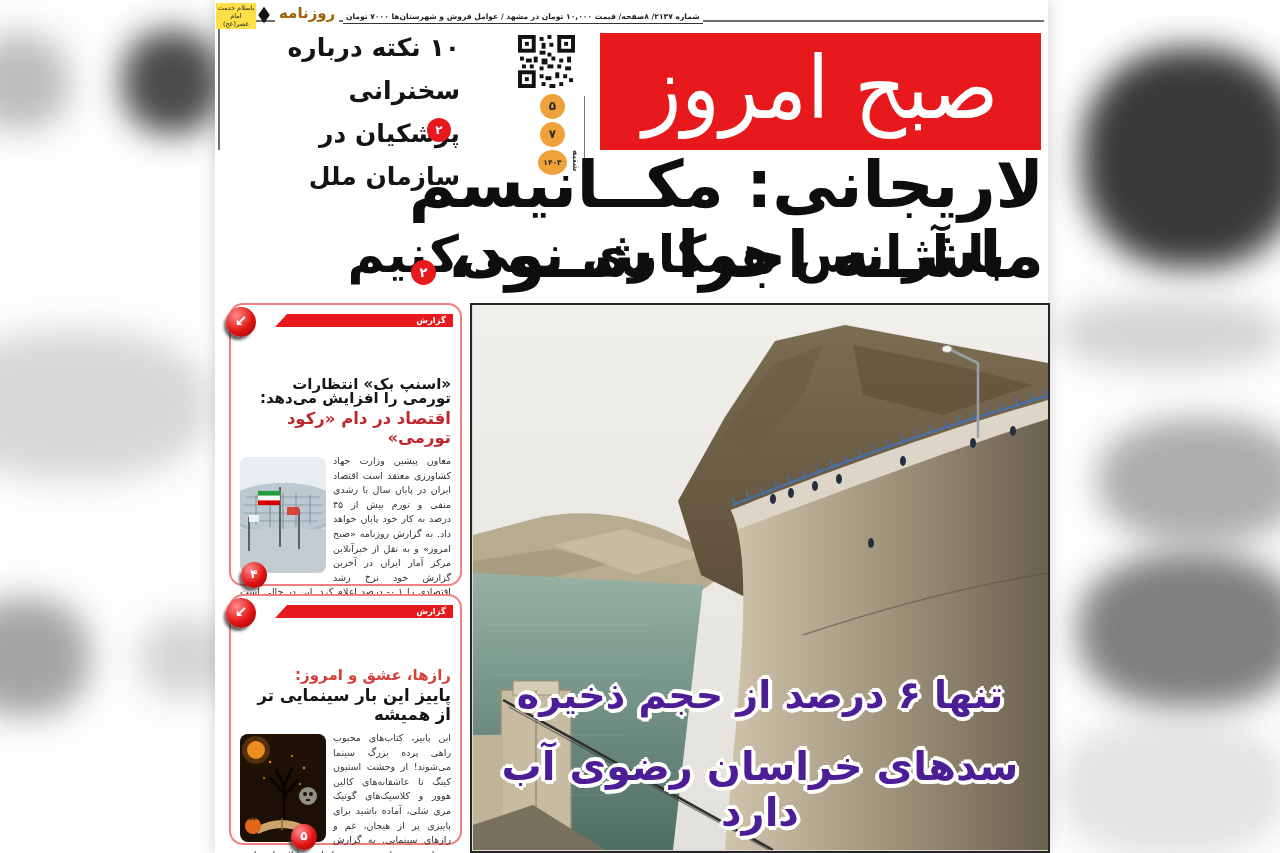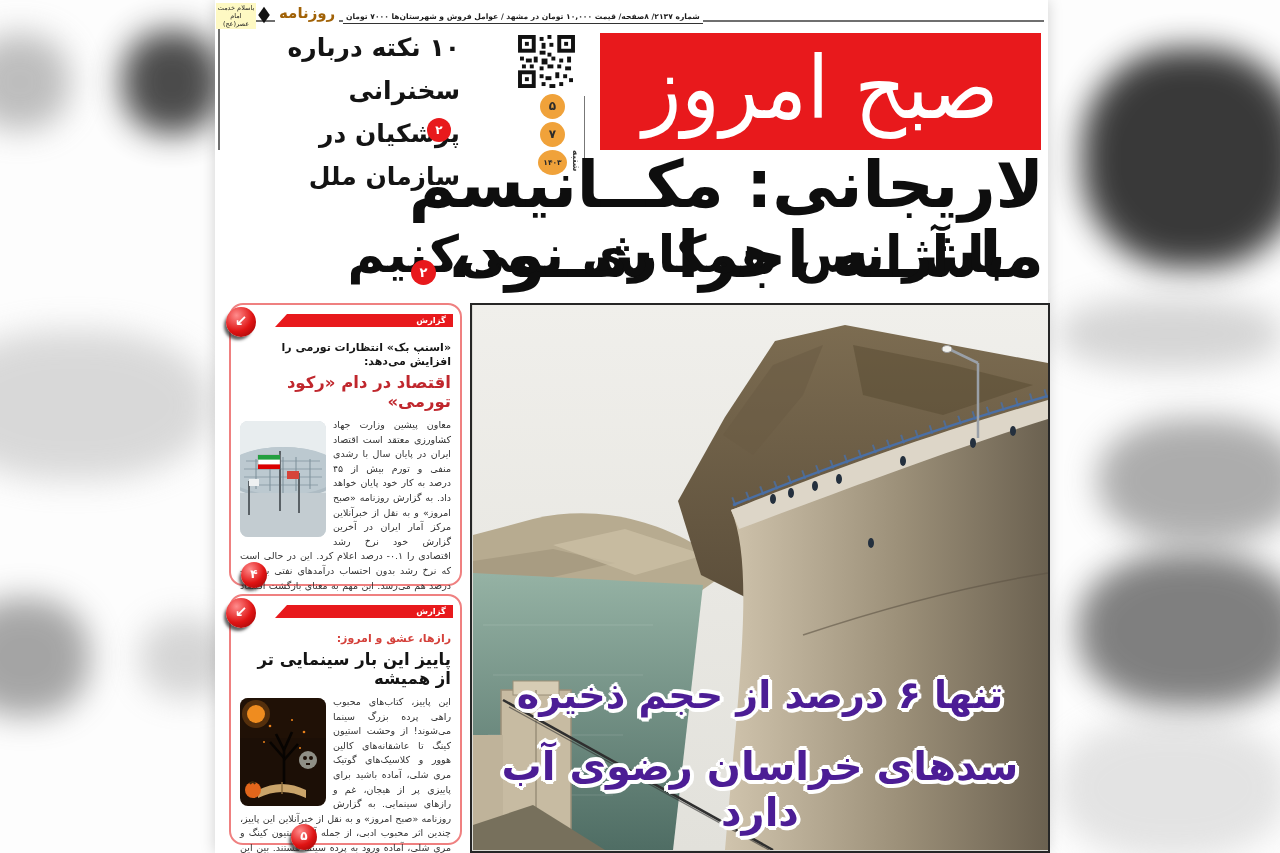--- a/index.html
+++ b/index.html
@@ -22,21 +22,21 @@
 
   
   .page { position:absolute; left:215px; top:0; width:833px; height:853px; background:#fff;
           box-shadow:0 0 14px rgba(0,0,0,.18); direction:rtl; }
 
   
   .frame-h { position:absolute; top:20px; left:4px; width:825px; height:2px; background:#6f6f6f; }
   .frame-h2{ position:absolute; top:22px; right:421px; width:27px; height:2px; background:#555; }
   .frame-v { position:absolute; top:20px; left:3px; width:2px; height:130px; background:#6f6f6f; }
   .besmellah { position:absolute; top:3px; left:1px; width:40px; font-size:6.5px; line-height:8px;
-               color:#222; text-align:center; background:#fef9c3; padding:1px; }
+               color:#222; text-align:center; background:#fde047; padding:1px; }
   .diamond { position:absolute; top:10px; left:44px; width:10px; height:10px; background:#111;
              transform:rotate(45deg) skew(10deg,10deg); }
   .paper-type { position:absolute; top:4px; left:60px; font-size:15px; font-weight:bold; color:#a16207;
                 background:#fff; padding:0 4px; }
   .issue-info { position:absolute; top:12px; left:128px; font-size:7.6px; font-weight:bold; color:#1c1c1c;
                 background:#fff; padding:0 3px 2px; border-bottom:1px solid #333; white-space:nowrap; }
 
   .masthead { position:absolute; left:385px; top:33px; width:441px; height:117px; background:#e8191c;
               color:#fff; text-align:center; font-weight:normal; font-size:80px; line-height:112px;
               letter-spacing:-2px; transform-origin:center; }
@@ -74,21 +74,21 @@
   .rbox2 { top:594px; height:251px; }
   .rbar { position:absolute; top:9px; left:44px; right:7px; height:13px; background:#e8191c;
           clip-path:polygon(12px 0, 100% 0, 100% 100%, 0 100%); }
   .rbar-label { position:absolute; top:0; right:7px; height:28px; line-height:13px;
                 color:#fff; font-size:8.5px; font-weight:bold; }
   .sphere { position:absolute; width:30px; height:30px; border-radius:50%;
             background:radial-gradient(circle at 35% 28%, #ff8d8d, #e01414 55%, #8f0404);
             box-shadow:-3px 4px 3px -1px rgba(45,45,45,.75); color:#fff; text-align:center; }
   .rbox .hdr-sphere { top:2px; right:auto; left:-5px; font-size:15px; line-height:28px; font-weight:bold; }
   .rbody-wrap { padding:36px 9px 6px; }
-  .kicker { font-size:11px; font-weight:bold; color:#161616; text-align:right; line-height:14px; }
+  .kicker { font-size:15px; font-weight:bold; color:#161616; text-align:right; line-height:14px;margin-top:36px; }
   .kicker.red { color:#d4403a; }
   .rhead { font-size:16.5px; font-weight:900; text-align:right; margin:4px 0 7px; letter-spacing:-.3px; }
   .rhead.red { color:#c0272d; }
   .rhead.dark { color:#141414; }
   .rtext { font-size:9.5px; line-height:14.6px; color:#333; text-align:justify; }
   .fl-img { float:left; width:86px; margin:3px 7px 2px 0; border-radius:8px; overflow:hidden; }
   .fl-img svg { display:block; }
   .pg-sphere { width:26px; height:26px; font-size:12px; line-height:25px; font-weight:bold; }
   .b1-badge { left:10px; bottom:-4px; }
   .b2-badge { left:60px; bottom:-7px; }

